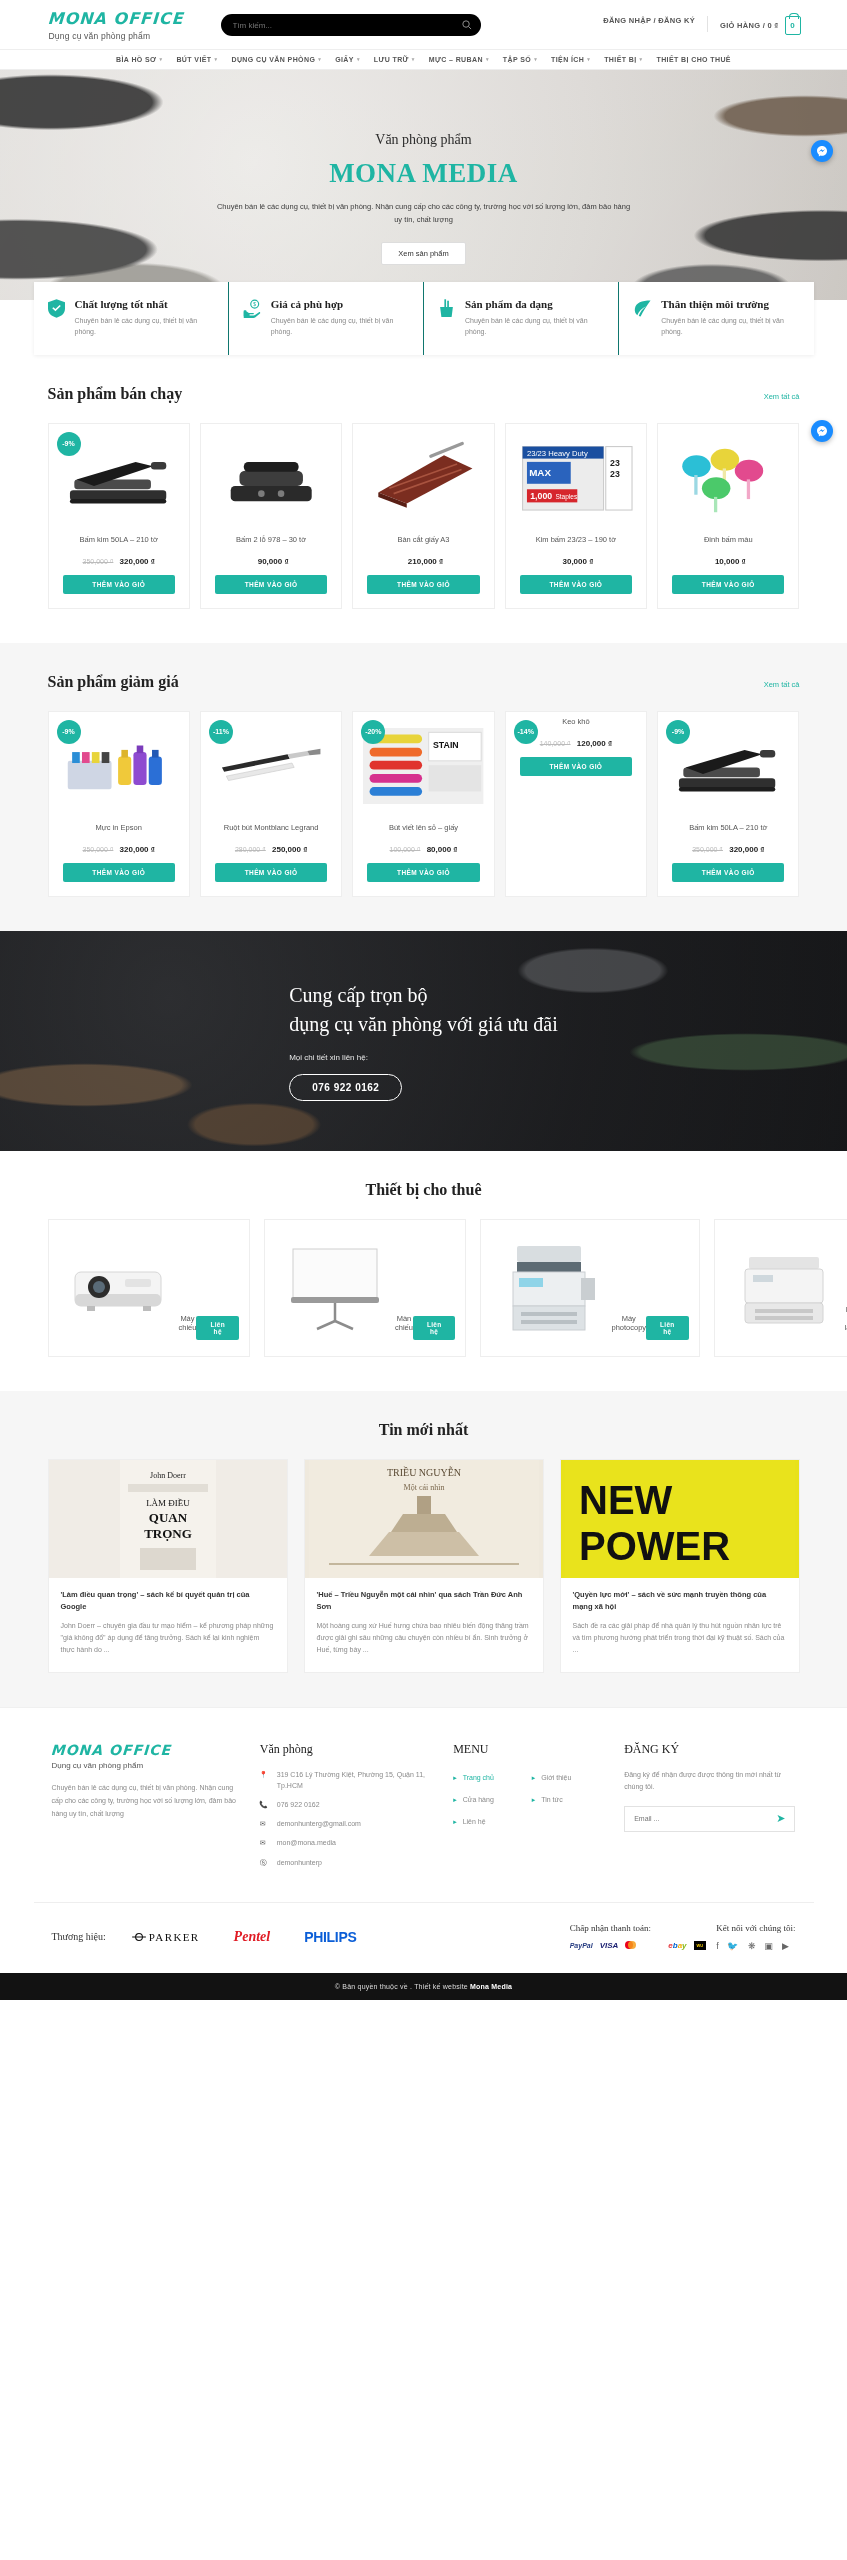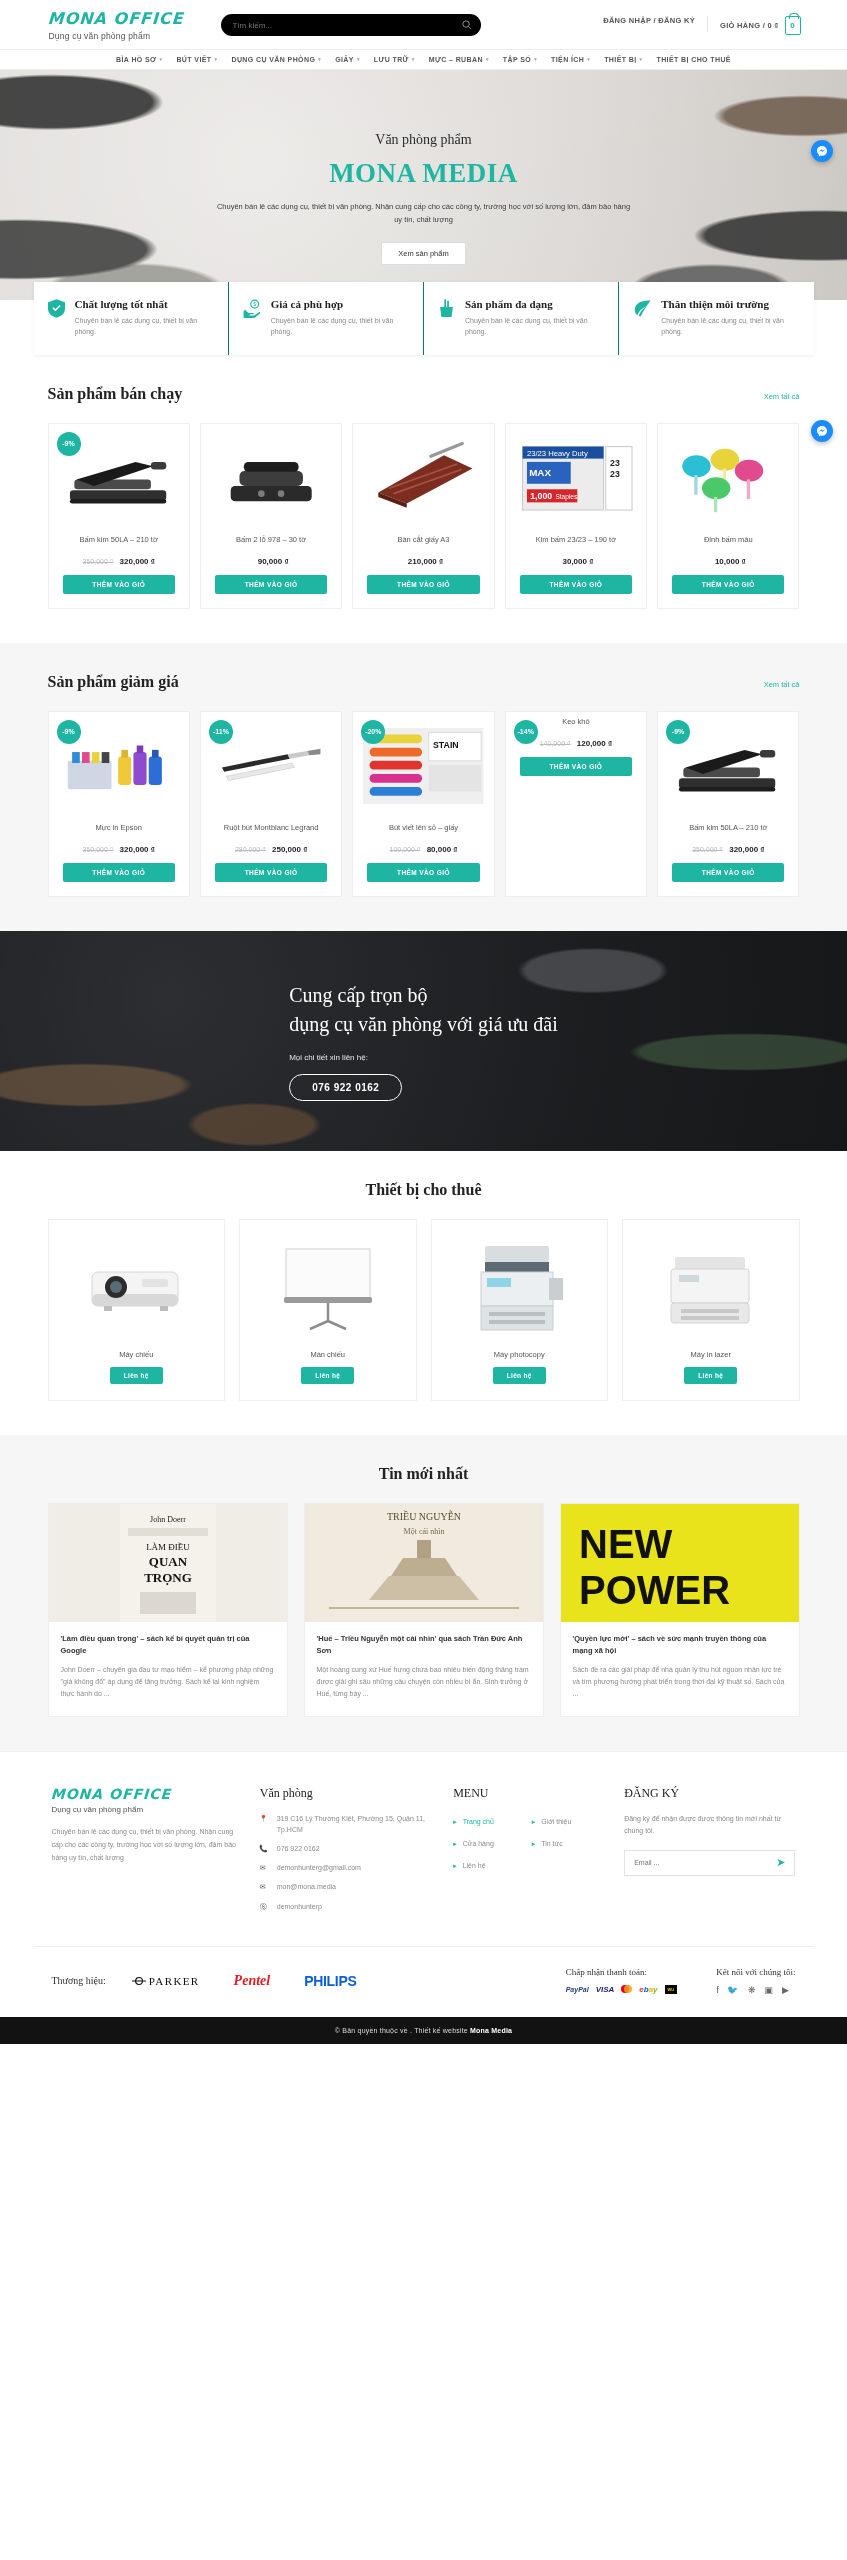--- a/index.html
+++ b/index.html
@@ -213,21 +213,21 @@
   }
 
   
   .rgrid {
     width: 780px; margin: 0 auto; padding: 0 14px;
     display: grid; grid-template-columns: repeat(4, 1fr); gap: 14px;
   }
   .rcard {
     background: #fff; border: 1px solid #eee;
     text-align: center; padding: 12px 10px 16px;
-    display: flex; flex-direction: column; align-items: center;
+    display: flex; flex-direction: row; align-items: flex-end;
   }
   .rimg { height: 108px; display:flex; align-items:center; justify-content:center; }
   .rname { font-size: 7.5px; color: #555; margin: 10px 0 8px; }
   .rbtn {
     background: #1fb5a3; color: #fff; border: 0;
     font-size: 6.5px; font-weight: bold; padding: 5px 14px;
     cursor: pointer; border-radius: 2px; letter-spacing: .3px;
     font-family: "Liberation Sans", sans-serif;
   }
 
@@ -279,28 +279,28 @@
   .fbrands {
     width: 780px; margin: 26px auto 0; padding: 20px 18px 22px;
     border-top: 1px solid #eee;
     display: flex; align-items: center;
   }
   .fb-label { font-family:"Liberation Serif",serif; font-size: 10px; color: #333; }
   .fb-logos { display: flex; align-items: center; gap: 34px; margin-left: 26px; }
   .lg-parker { font-family:"Liberation Serif",serif; font-size: 11px; letter-spacing: 1.4px; color: #111; display:flex; align-items:center; gap:3px;}
   .lg-pentel { font-family:"Liberation Serif",serif; font-size: 14px; font-weight:bold; font-style: italic; color: #e01b24; }
   .lg-philips { font-family:"Liberation Sans",sans-serif; font-size: 14px; font-weight: bold; color: #0b5ed7; letter-spacing: -.3px;}
-  .fpay { margin-left: auto; display: flex; gap: 39px; align-items: flex-start; }
+  .fpay { margin-left: auto; display: flex; gap: 10px; align-items: flex-start; }
   .fpay-col-h { font-family:"Liberation Serif",serif; font-size: 9px; color: #333; margin-bottom: 8px; white-space: nowrap; }
   .pay-icons { display: flex; align-items: center; gap: 7px; }
   .pay-paypal { font-size: 7px; font-weight: bold; font-style: italic; color: #253b80; }
   .pay-visa { font-size: 8px; font-weight: bold; font-style: italic; color: #1a1f71; }
   .pay-mc { width: 11px; height: 8px; position: relative; }
   .pay-mc i { position:absolute; width:8px; height:8px; border-radius:50%; top:0; }
-  .pay-ebay { font-size: 8px; font-weight: bold; font-style: italic; }
+  .pay-ebay { font-size: 8px; font-weight: bold; font-style: italic; margin-left: 25px; }
   .pay-west { background: #000; color: #ffd400; font-size: 4px; padding: 2px 3px; font-weight: bold; }
   .soc-icons { display: flex; gap: 9px; align-items: center; color: #666; }
   .soc-icons span { font-size: 9px; cursor: pointer; }
   .copyright {
     background: #121212; color: #ddd; text-align: center;
     font-size: 7px; padding: 10px 0; letter-spacing: .2px;
   }
   .copyright b { color: #fff; }
 
   

